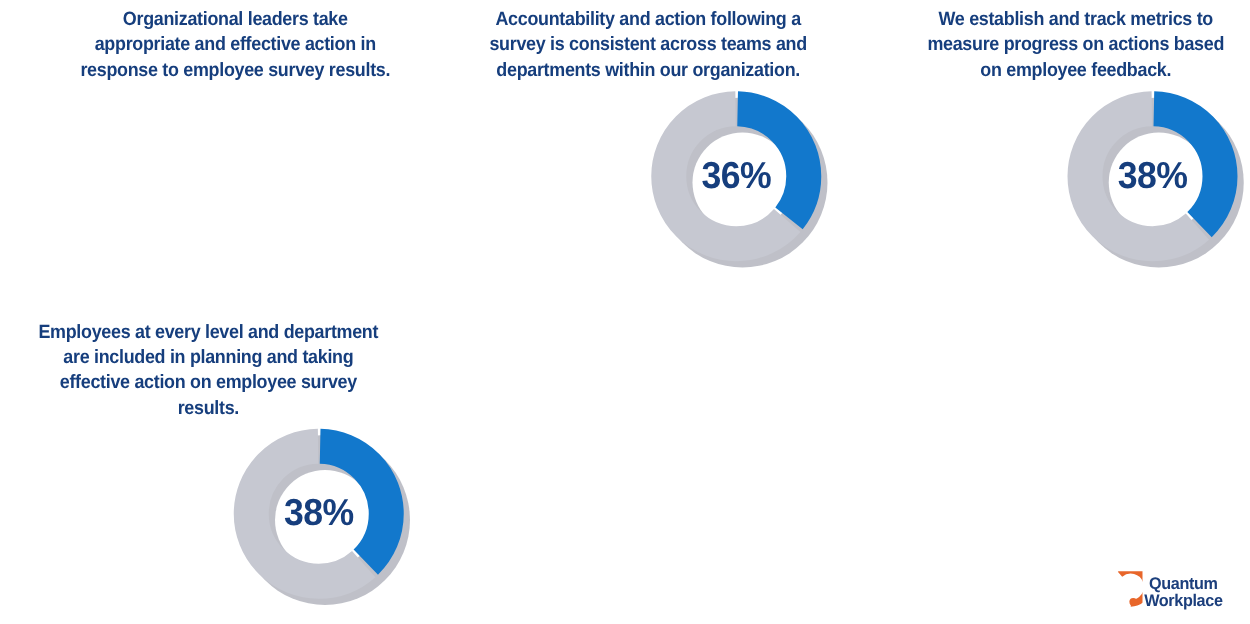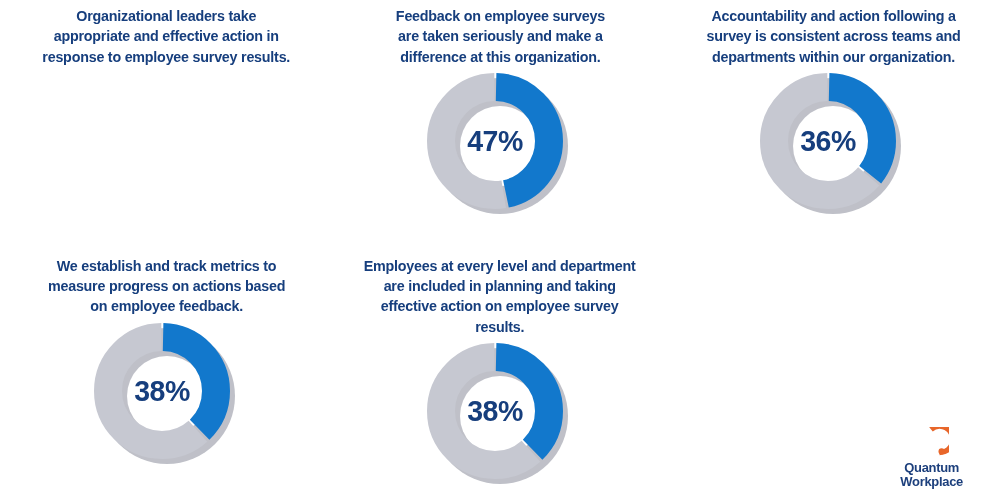--- a/index.html
+++ b/index.html
@@ -22,21 +22,21 @@
     inset: 0;
     display: grid;
     grid-template-columns: 1fr 1fr 1fr;
     grid-template-rows: 249.5px 249.5px;
   }
 
   .cell {
     position: relative;
     display: flex;
     flex-direction: column;
-    align-items: center;
+    align-items: flex-end;
   }
 
   
   .stat-caption {
     margin: 0;
     padding: 6px 12px 0 12px;
     text-align: center;
     color: #163E7D;
     font-size: 15.4px;
     line-height: 1.33;
@@ -108,21 +108,21 @@
     pointer-events: none;
   }
 
   
   .brand-logo {
     position: absolute;
     right: 16px;
     bottom: 10px;
     width: 104px;
     display: flex;
-    flex-direction: column;
+    flex-direction: row;
     align-items: center;
   }
   .brand-mark { display: block; }
   .brand-wordmark {
     margin-top: 2px;
     text-align: center;
     color: #1C3F7C;
     font-size: 13.5px;
     font-weight: 700;
     line-height: 1.02;
@@ -136,35 +136,20 @@
 
 <div class="board">
 
   <div class="cell">
     <p class="stat-caption">Organizational leaders take
 appropriate and effective action in
 response to employee survey results.</p>
   </div>
 
 
-  <div class="cell">
-    <p class="stat-caption">Feedback on employee surveys
-are taken seriously and make a
-difference at this organization.</p>
-    <div class="donut-wrap">
-      <div class="donut-shadow"></div>
-      <div class="donut">
-        <svg viewBox="0 0 136 136">
-          <circle cx="68" cy="68" r="54" fill="none" stroke="#C6C8D1" stroke-width="28" transform="rotate(-90 68 68)" stroke-dasharray="177.5628167808951 161.72918980680254" stroke-dashoffset="-160.5982164515102"></circle>
-          <circle cx="68" cy="68" r="54" fill="none" stroke="#1278CC" stroke-width="28" transform="rotate(-90 68 68)" stroke-dasharray="157.20529638563323 182.0867102020644" stroke-dashoffset="-1.1309733552923253"></circle>
-        </svg>
-      </div>
-      <div class="donut-value">47%</div>
-    </div>
-  </div>
 
   <div class="cell">
     <p class="stat-caption">Accountability and action following a
 survey is consistent across teams and
 departments within our organization.</p>
     <div class="donut-wrap">
       <div class="donut-shadow"></div>
       <div class="donut">
         <svg viewBox="0 0 136 136">
           <circle cx="68" cy="68" r="54" fill="none" stroke="#C6C8D1" stroke-width="28" transform="rotate(-90 68 68)" stroke-dasharray="214.88493750554184 124.4070690821558" stroke-dashoffset="-123.27609572686347"></circle>

